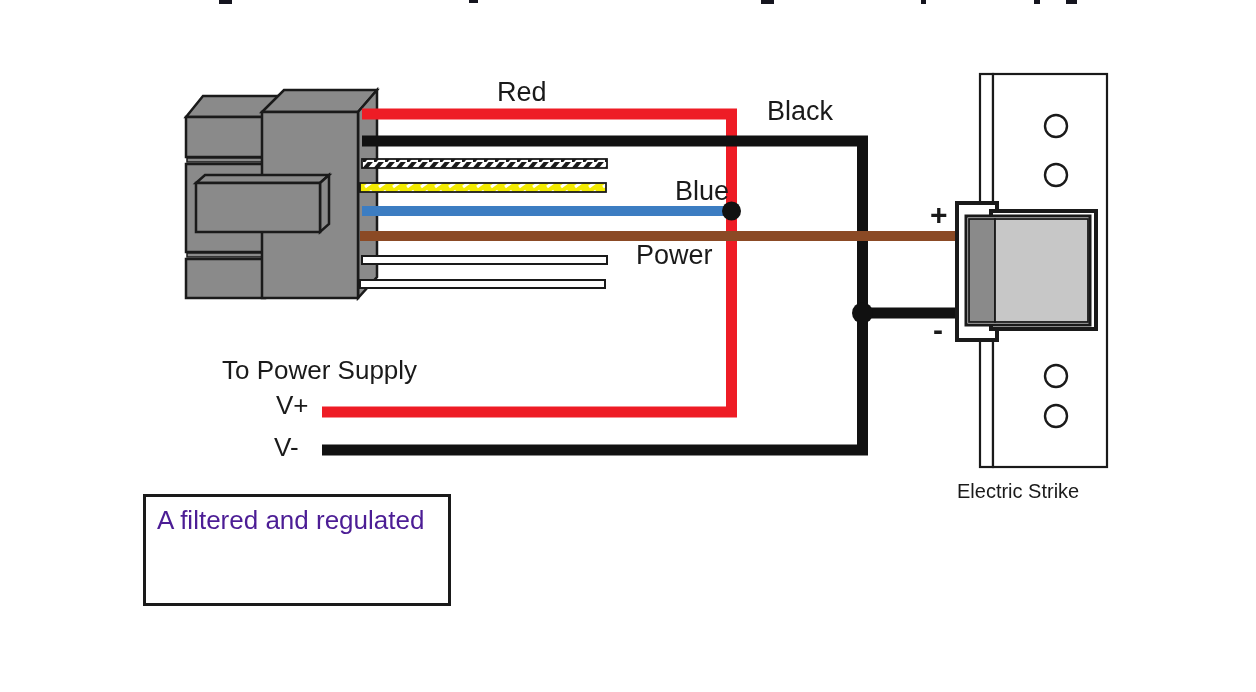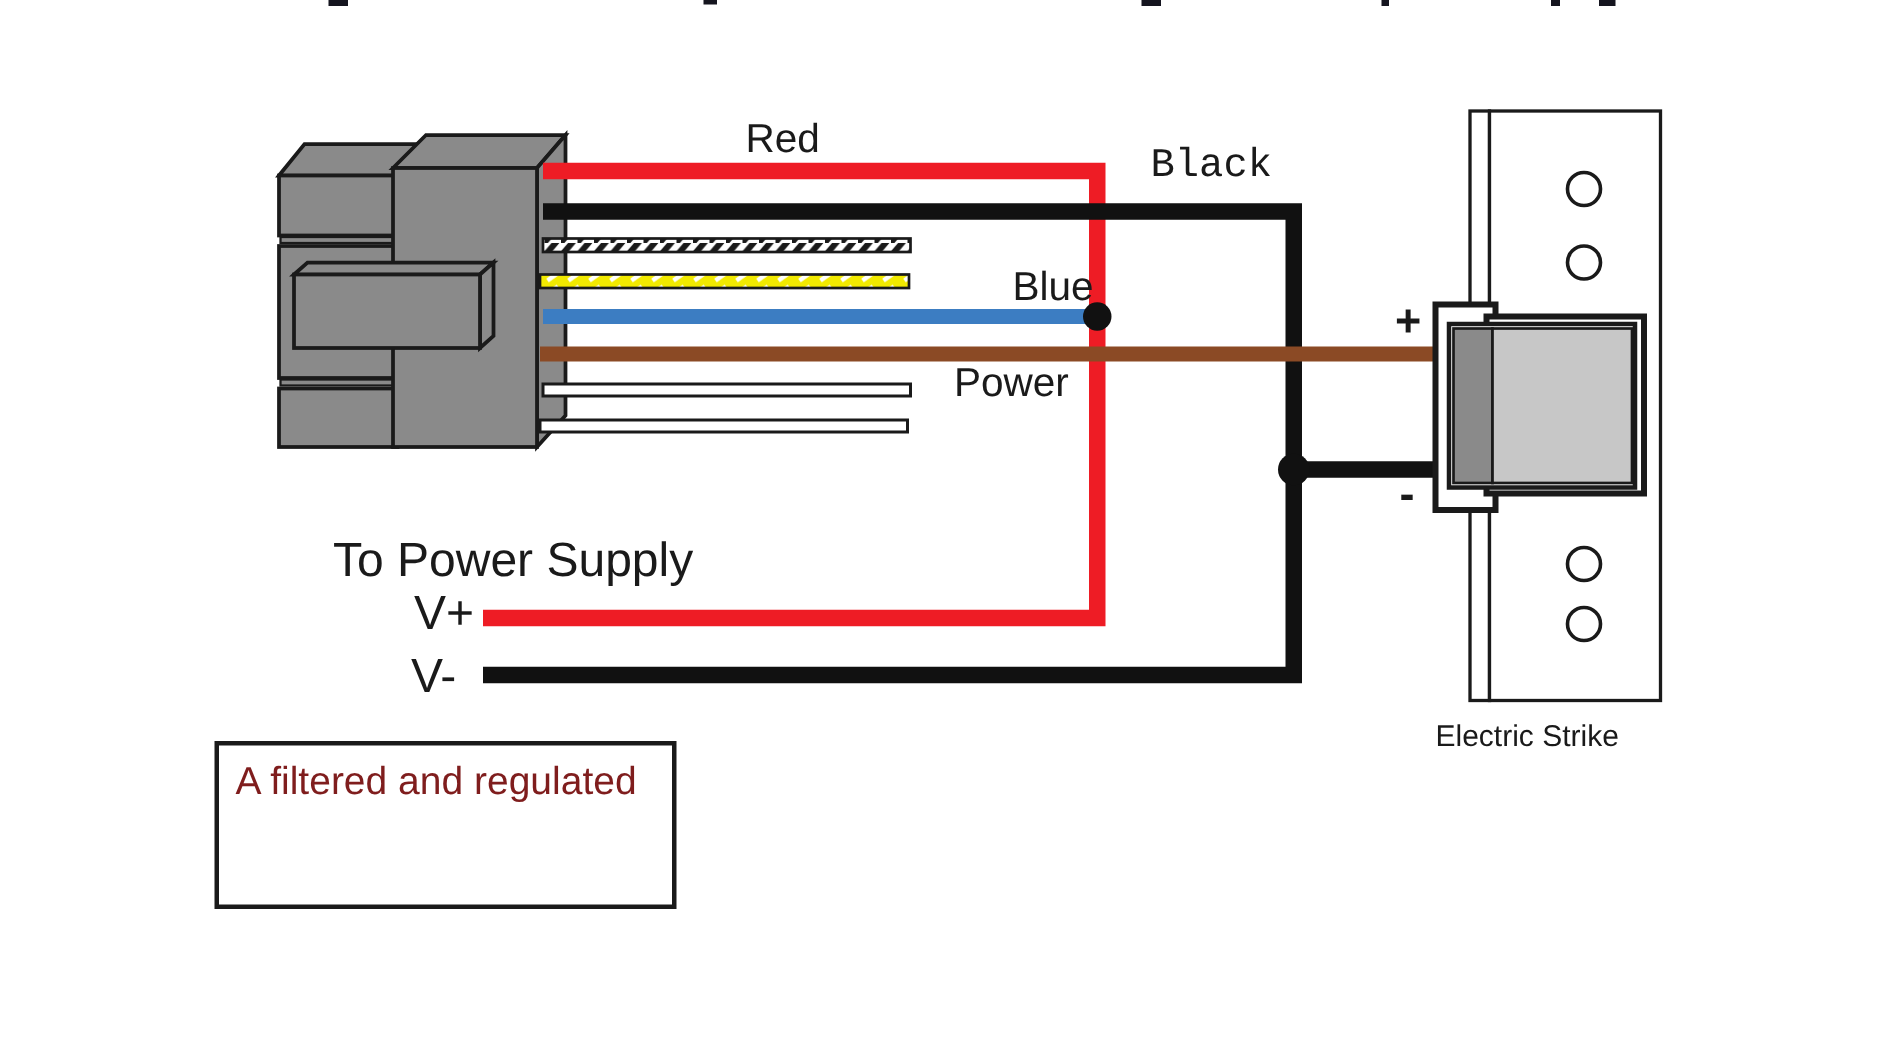--- a/index.html
+++ b/index.html
@@ -3,25 +3,25 @@
 <meta charset="utf-8">
 <style>
   html,body{margin:0;padding:0;background:#fff;}
   .stage{position:relative;width:1256px;height:692px;background:#fff;overflow:hidden;
          font-family:"Liberation Sans",sans-serif;}
   .stage svg{position:absolute;left:0;top:0;}
   .lbl{position:absolute;color:#1a1a1a;white-space:nowrap;line-height:1.12;
        font-family:"Liberation Sans",sans-serif;}
   .f28{font-size:20px;}
   .f27{font-size:27px;}
-  .f26{font-size:32px;}
+  .f26{font-size:26px;}
   .sign{font-size:30px;font-weight:700;line-height:1;}
   .note{position:absolute;left:143px;top:494px;width:308px;height:112px;
         border:3px solid #1a1a1a;background:#fff;box-sizing:border-box;
-        padding:8px 6px 0 11px;font-size:26px;line-height:31px;color:#7f1d1d;}
+        padding:8px 6px 0 11px;font-size:26px;line-height:31px;color:#4c1d95;}
   .note span{display:block;white-space:nowrap;}
   .frag{position:absolute;top:0;height:4px;background:#15151f;}
 </style>
 </head>
 <body>
 
 <div class="stage">
 
   <div class="frag" style="left:219px;width:13px;"></div>
   <div class="frag" style="left:469px;width:9px;height:3px;"></div>
@@ -93,21 +93,21 @@
 
       <rect x="957" y="203" width="40" height="137" stroke-width="4" fill="#ffffff" stroke="#1a1a1a"></rect>
       <rect x="991" y="211" width="105" height="118" stroke-width="4" fill="#ffffff" stroke="#1a1a1a"></rect>
       <rect x="966" y="216" width="124" height="109" stroke-width="3" fill="#ffffff" stroke="#1a1a1a"></rect>
       <rect x="969" y="219" width="26" height="103" stroke-width="1.8" fill="#8a8a8a" stroke="#1a1a1a"></rect>
       <rect x="995" y="219" width="93" height="103" stroke-width="1.8" fill="#c7c7c7" stroke="#1a1a1a"></rect>
     </g>
   </svg>
 
   <div class="lbl f27" style="left:497px;top:77px;">Red</div>
-  <div class="lbl f27" style="left:767px;top:96px;font-family:Liberation Mono, monospace;">Black</div>
+  <div class="lbl f27" style="left:767px;top:96px;">Black</div>
   <div class="lbl f27" style="left:639px;top:176px;margin-left:36px;">Blue</div>
   <div class="lbl f27" style="left:636px;top:240px;">Power</div>
 
   <div class="lbl f26" style="left:222px;top:356px;">To Power Supply</div>
   <div class="lbl f26" style="left:276px;top:391px;">V+</div>
   <div class="lbl f26" style="left:274px;top:433px;">V-</div>
 
   <div class="lbl sign" style="left:930px;top:200px;">+</div>
   <div class="lbl sign" style="left:933px;top:315px;">-</div>
 

